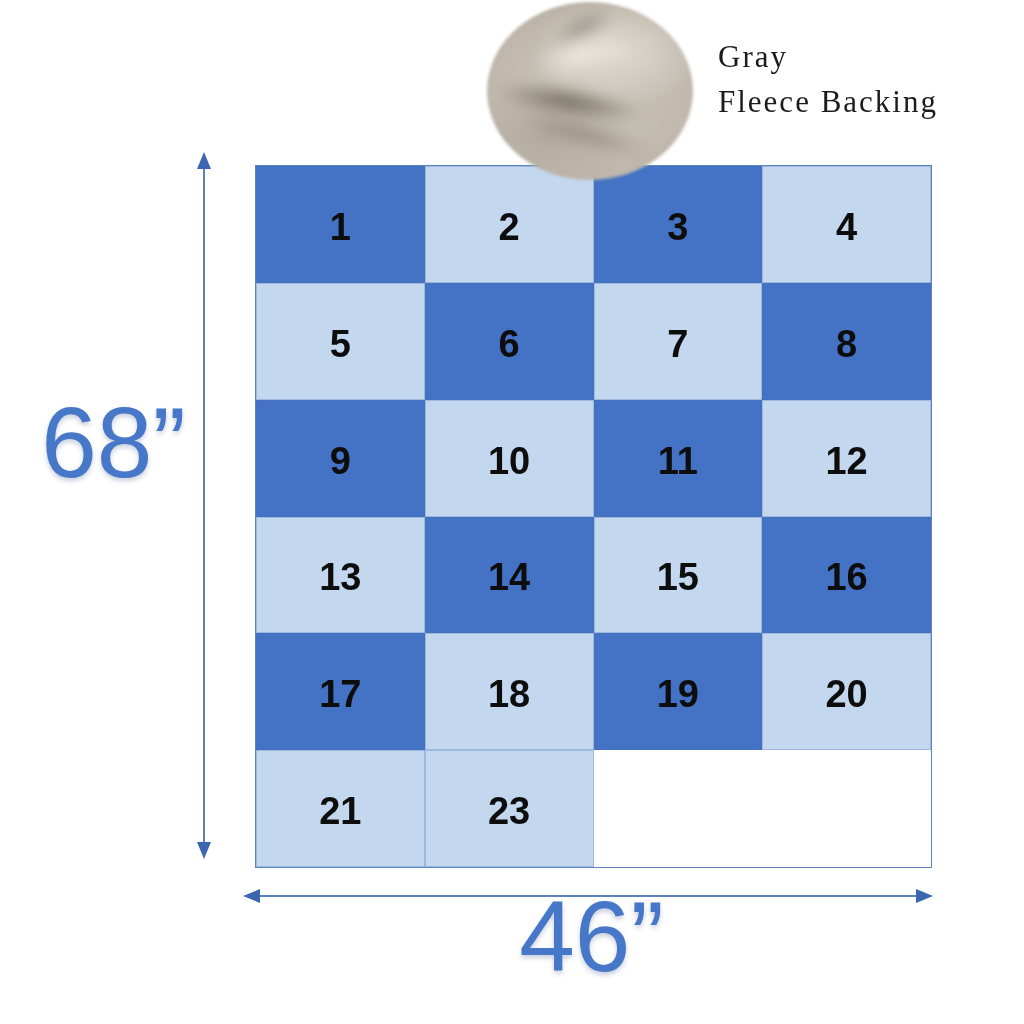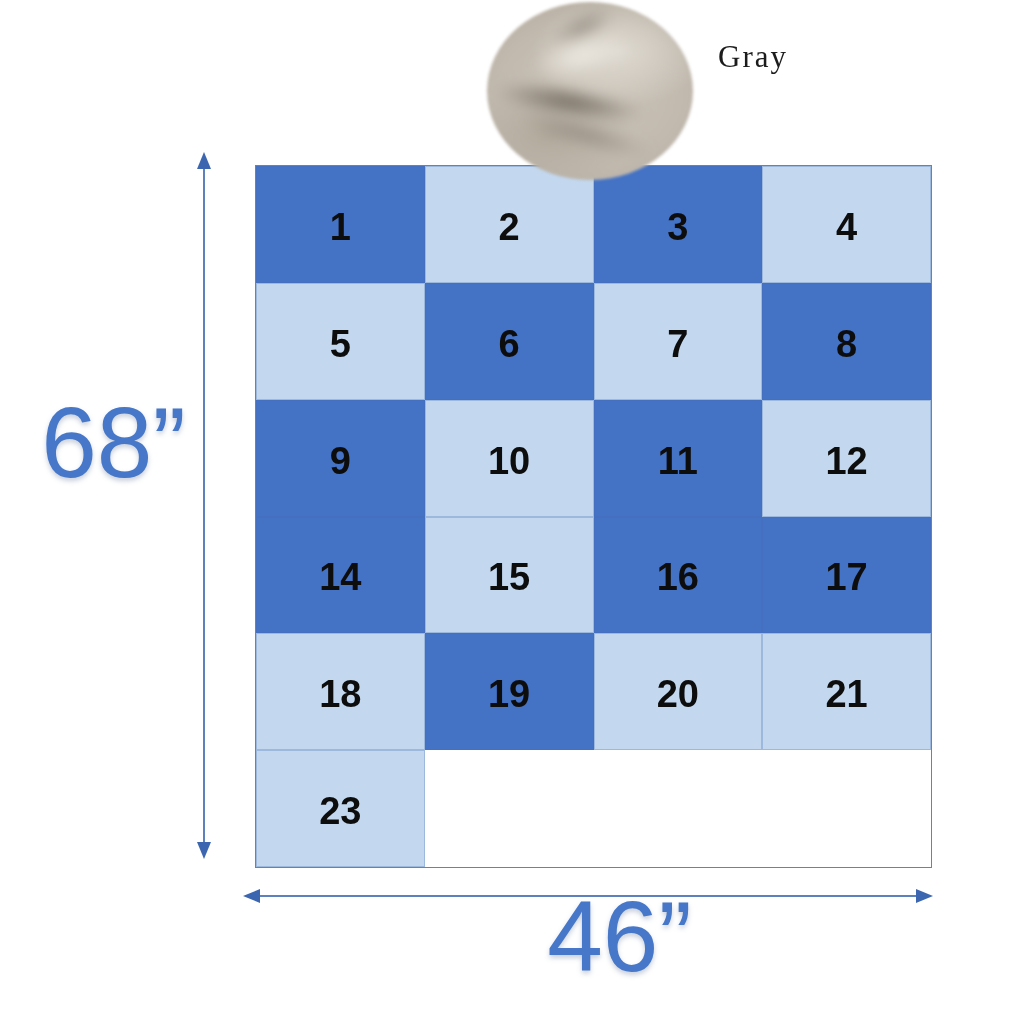--- a/index.html
+++ b/index.html
@@ -68,36 +68,37 @@
   
   .dim-label{
     position:absolute;
     color:var(--dimlabel,#4677C8);
     font-size:100px;line-height:1;font-weight:400;
     text-align:center;white-space:nowrap;
     text-shadow:0 3px 5px rgba(110,130,160,.38);
     z-index:3;
   }
   .dim-label.height{left:26px;top:392px;width:175px;}
-  .dim-label.width{left:512px;top:886px;width:215px;}
+  .dim-label.width{left:484px;top:886px;width:215px;}
 </style>
 </head>
 <body>
 
 <div id="canvas">
 
   <div class="swatch">
     <div class="fold fold-1"></div>
     <div class="fold fold-2"></div>
     <div class="fold fold-3"></div>
     <div class="fold fold-hl"></div>
   </div>
 
   <div class="backing-label">
     <div>Gray</div>
+    <div>Fleece Backing</div>
   </div>
 
   <svg class="dim-svg" width="1024" height="1024">
     <g>
       <line x1="204" y1="166" x2="204" y2="846"></line>
       <polygon points="204,152 197,169 211,169"></polygon>
       <polygon points="204,859 197,842 211,842"></polygon>
     </g>
     <g>
       <line x1="258" y1="896" x2="919" y2="896"></line>
@@ -112,20 +113,21 @@
       <div class="cell dark">3</div>
       <div class="cell light">4</div>
       <div class="cell light">5</div>
       <div class="cell dark">6</div>
       <div class="cell light">7</div>
       <div class="cell dark">8</div>
       <div class="cell dark">9</div>
       <div class="cell light">10</div>
       <div class="cell dark">11</div>
       <div class="cell light">12</div>
+      <div class="cell light">13</div>
       <div class="cell dark">14</div>
       <div class="cell light">15</div>
       <div class="cell dark">16</div>
       <div class="cell dark">17</div>
       <div class="cell light">18</div>
       <div class="cell dark">19</div>
       <div class="cell light">20</div>
       <div class="cell light">21</div>
       <div class="cell light">23</div>
     </div>

